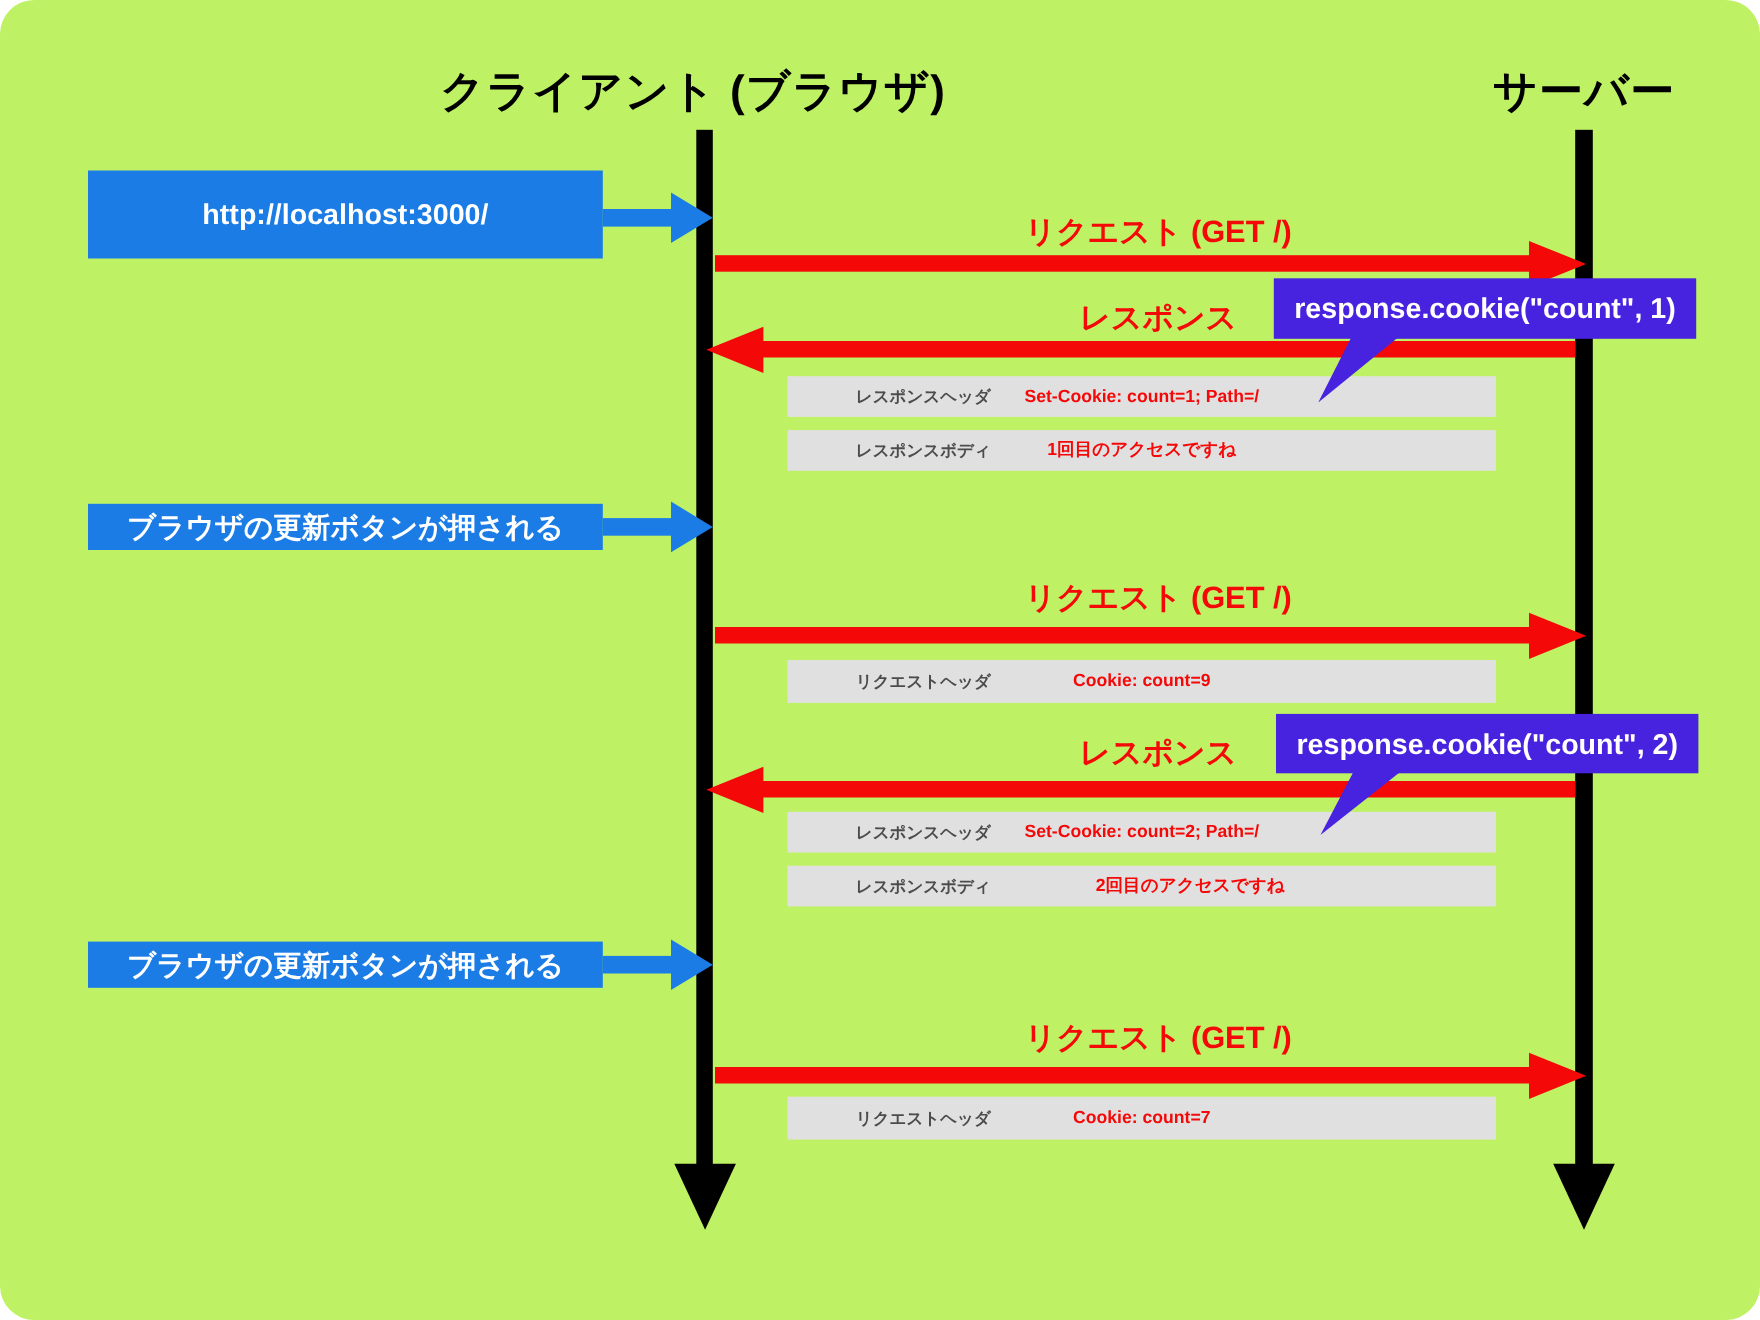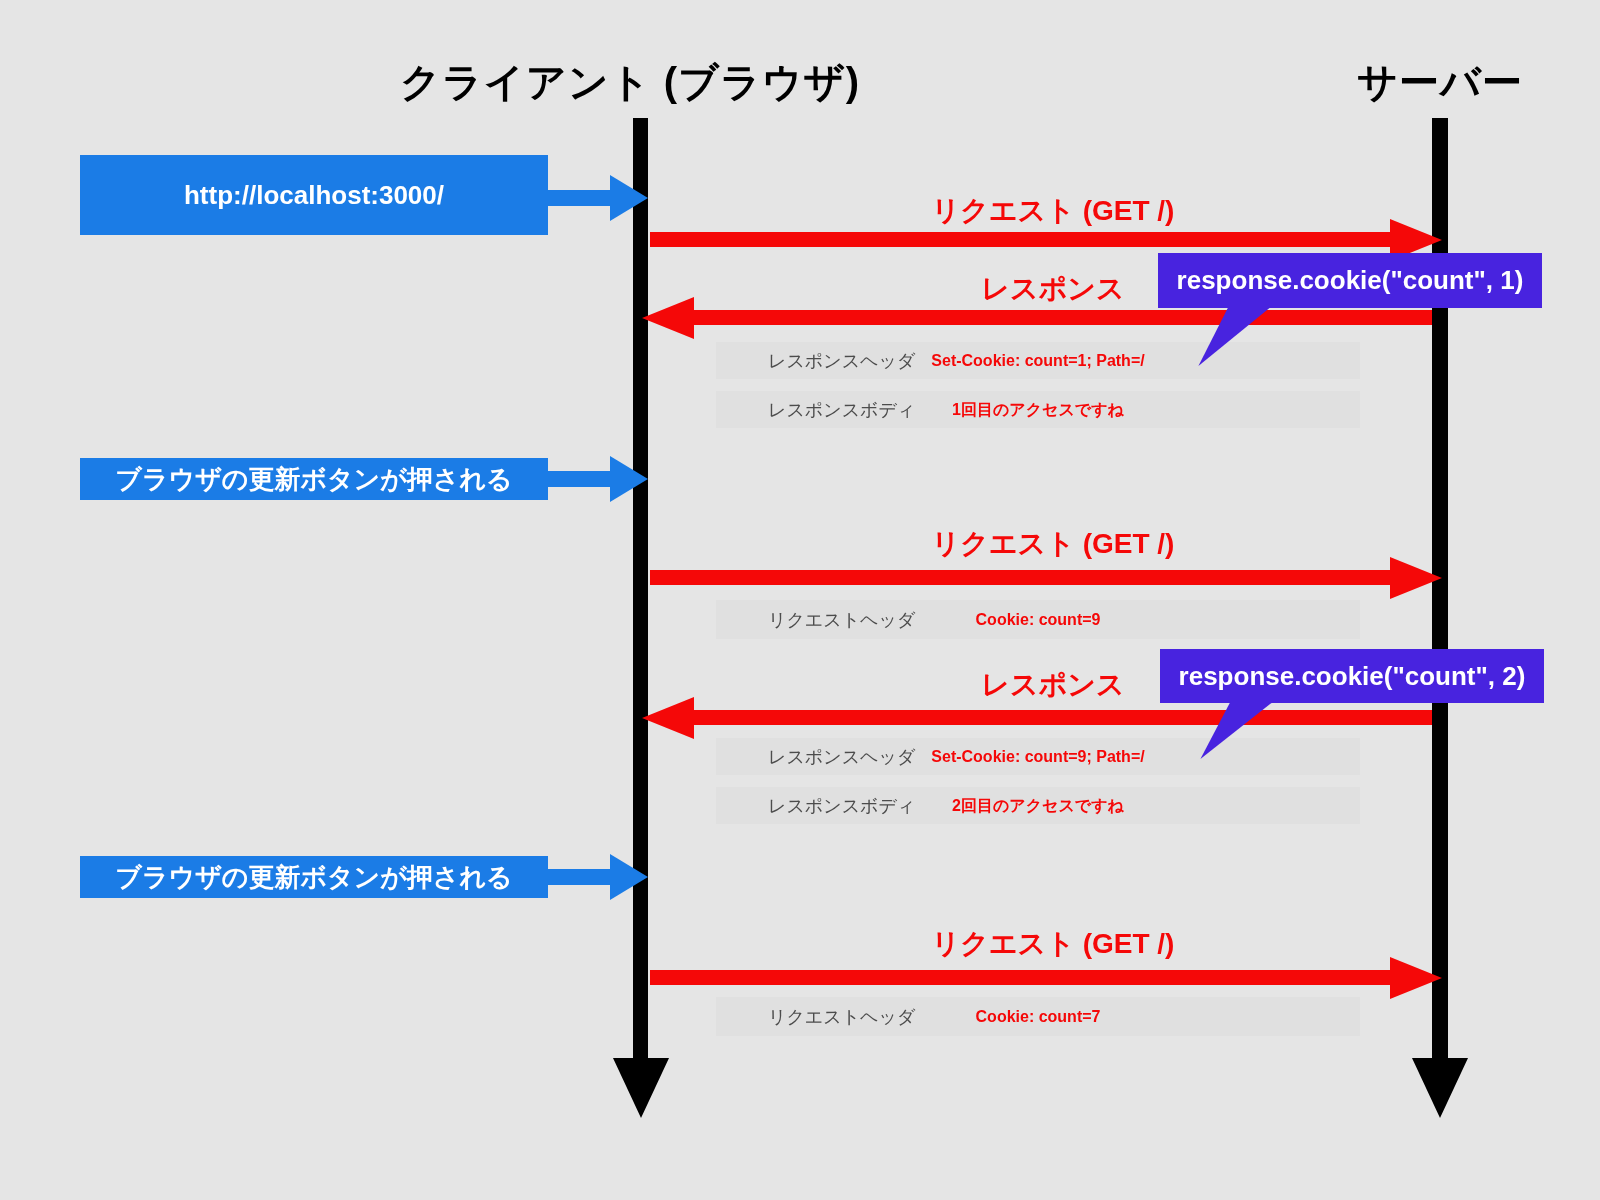--- a/index.html
+++ b/index.html
@@ -1,17 +1,17 @@
 <!DOCTYPE html>
 <html><head>
 <meta charset="utf-8">
 <style>
   html,body{margin:0;padding:0;background:#ffffff;}
   body{font-family:"Liberation Sans","DejaVu Sans",sans-serif;}
-  .canvas{position:relative;width:1600px;height:1200px;background:#e5e5e5;overflow:hidden;}
+  .canvas{position:relative;width:1600px;height:1200px;background:#bef264;overflow:hidden;border-radius:31px;}
 
   
   .actor-title{position:absolute;font-size:40px;font-weight:bold;color:#000;text-align:center;letter-spacing:1px;}
 
   
   .lifeline-bar{position:absolute;width:15px;background:#000;z-index:2;}
   .lifeline-head{position:absolute;width:0;height:0;border-left:28px solid transparent;
     border-right:28px solid transparent;border-top:60px solid #000;z-index:2;}
 
   
@@ -25,22 +25,22 @@
   .red-bar{position:absolute;height:15px;background:#f50808;z-index:3;}
   .red-head-right{position:absolute;width:0;height:0;border-top:21px solid transparent;
     border-bottom:21px solid transparent;border-left:52px solid #f50808;z-index:3;}
   .red-head-left{position:absolute;width:0;height:0;border-top:21px solid transparent;
     border-bottom:21px solid transparent;border-right:52px solid #f50808;z-index:3;}
   .red-label{position:absolute;left:658px;width:790px;text-align:center;color:#f50808;
     font-weight:bold;font-size:28px;z-index:3;}
 
   
   .gray-row{position:absolute;left:716px;width:644px;background:#e0e0e0;z-index:1;}
-  .gray-label{position:absolute;left:52px;top:50%;transform:translateY(-50%);
-    font-size:18px;font-weight:normal;color:#4c4c4c;white-space:nowrap;}
+  .gray-label{position:absolute;left:62px;top:50%;transform:translateY(-50%);
+    font-size:15px;font-weight:bold;color:#4c4c4c;white-space:nowrap;}
   .gray-value{display:block;width:100%;text-align:center;font-size:16px;font-weight:bold;color:#f50808;}
 
   
   .callout{position:absolute;background:#4823df;color:#fff;font-weight:bold;font-size:26px;
     text-align:center;z-index:4;}
   .callout-tail{position:absolute;background:#4823df;z-index:4;
     clip-path:polygon(46% 0,100% 0,8% 100%);}
 </style>
 </head>
 <body>
@@ -98,25 +98,25 @@
 
   <div class="red-label" style="top:666px;">レスポンス</div>
   <div class="red-bar" style="left:690px;top:710px;width:742px;"></div>
   <div class="red-head-left" style="left:642px;top:697px;"></div>
 
   <div class="callout" style="left:1160px;top:649px;width:384px;height:54px;line-height:54px;">response.cookie("count", 2)</div>
   <div class="callout-tail" style="left:1194px;top:701px;width:80px;height:58px;"></div>
 
   <div class="gray-row" style="top:738px;height:37px;">
     <span class="gray-label">レスポンスヘッダ</span>
-    <span class="gray-value" style="line-height:37px;">Set-Cookie: count=9; Path=/</span>
+    <span class="gray-value" style="line-height:37px;">Set-Cookie: count=2; Path=/</span>
   </div>
   <div class="gray-row" style="top:787px;height:37px;">
     <span class="gray-label">レスポンスボディ</span>
-    <span class="gray-value" style="line-height:37px;">2回目のアクセスですね</span>
+    <span class="gray-value" style="line-height:37px;padding-left:44px;">2回目のアクセスですね</span>
   </div>
 
   <div class="action-box" style="left:80px;top:856px;width:468px;height:42px;">
     <span>ブラウザの更新ボタンが押される</span>
   </div>
   <div class="blue-shaft" style="left:548px;top:869px;width:64px;"></div>
   <div class="blue-head" style="left:610px;top:854px;"></div>
 
   <div class="red-label" style="top:925px;">リクエスト (GET /)</div>
   <div class="red-bar" style="left:650px;top:970px;width:742px;"></div>

